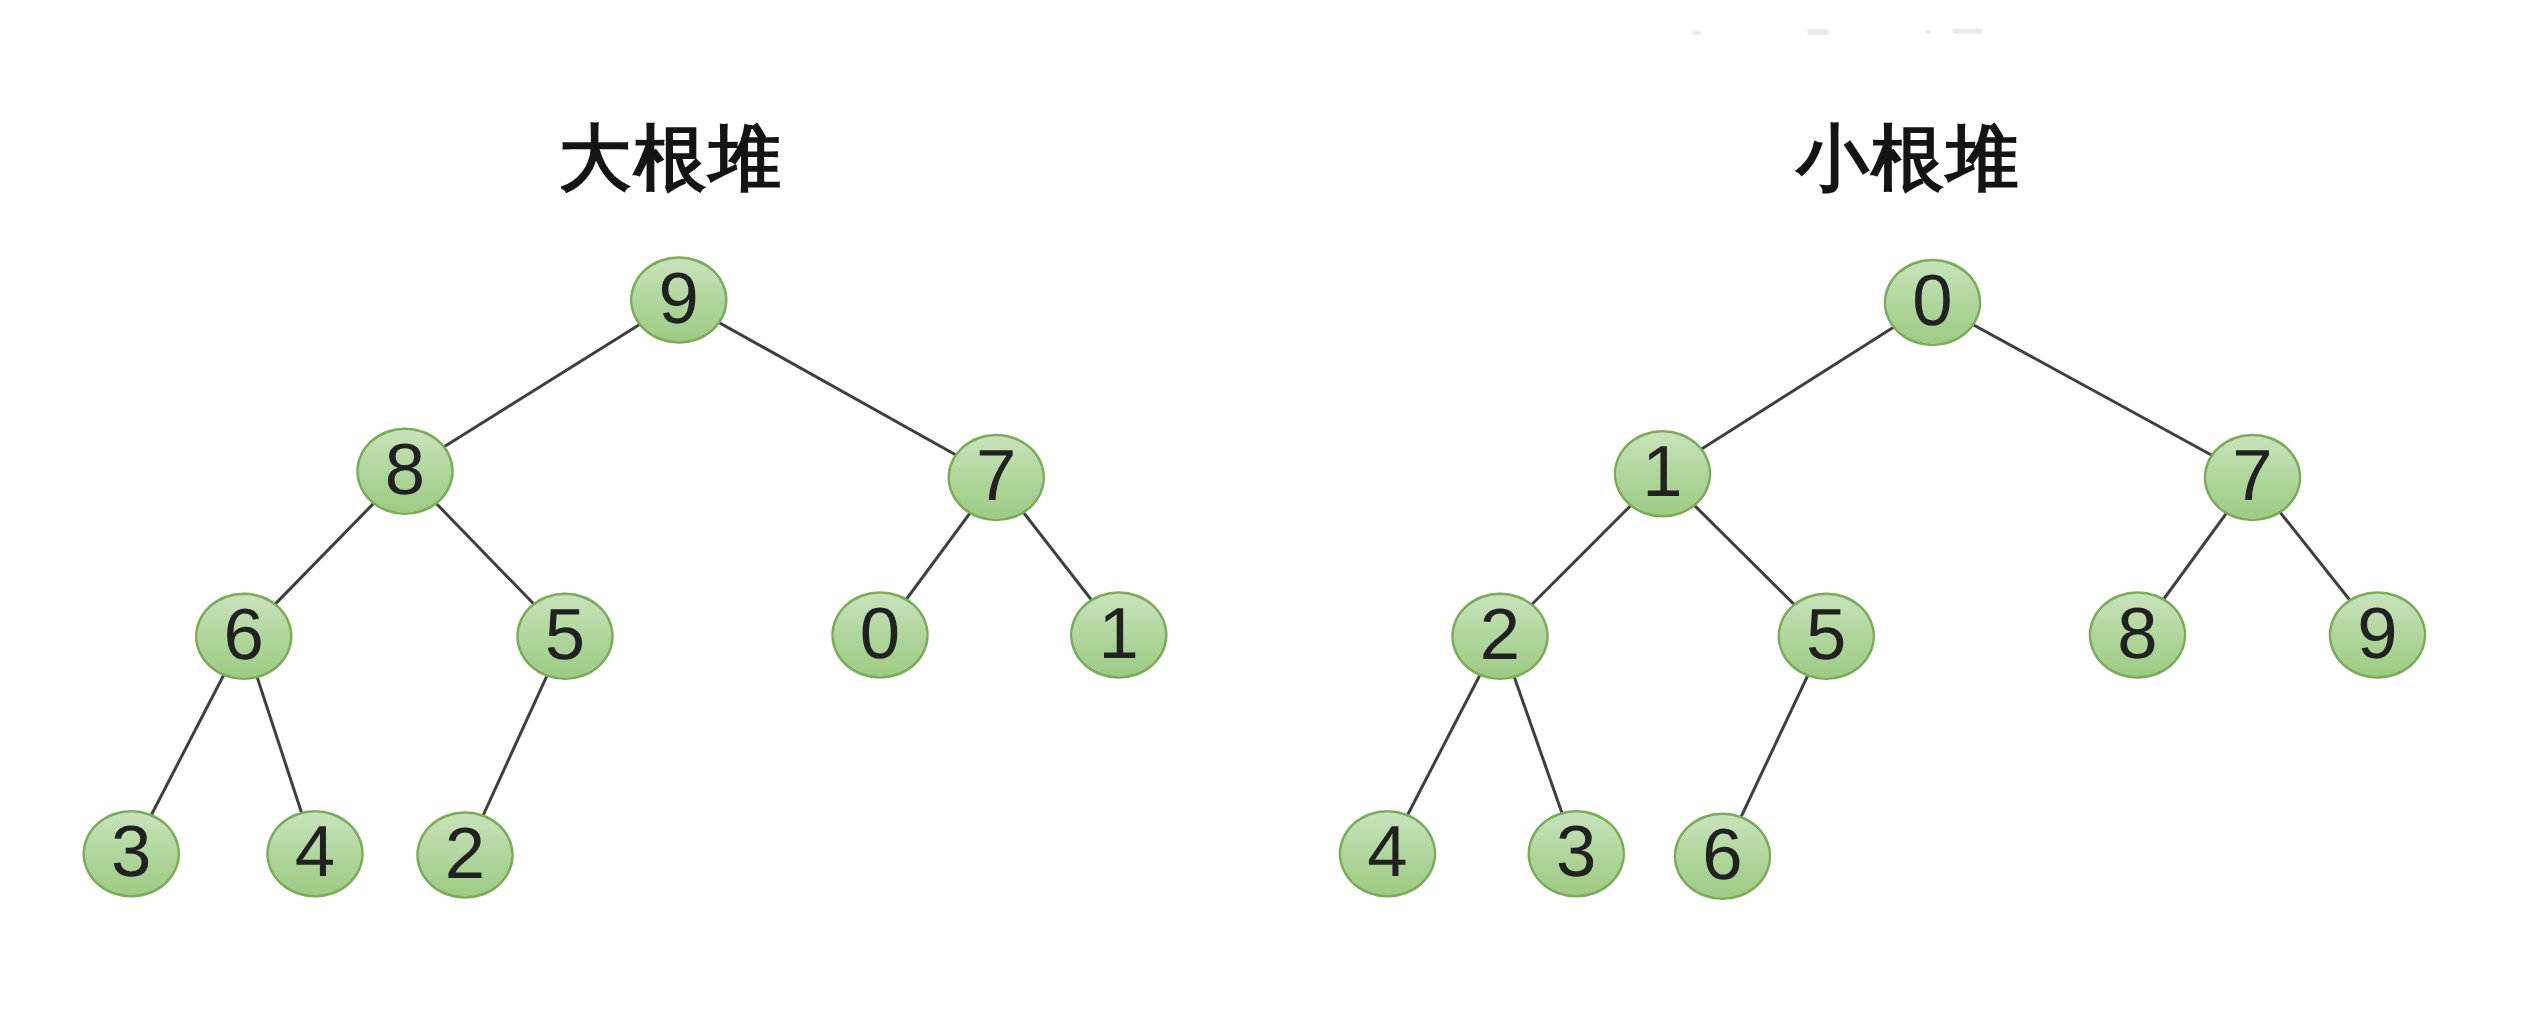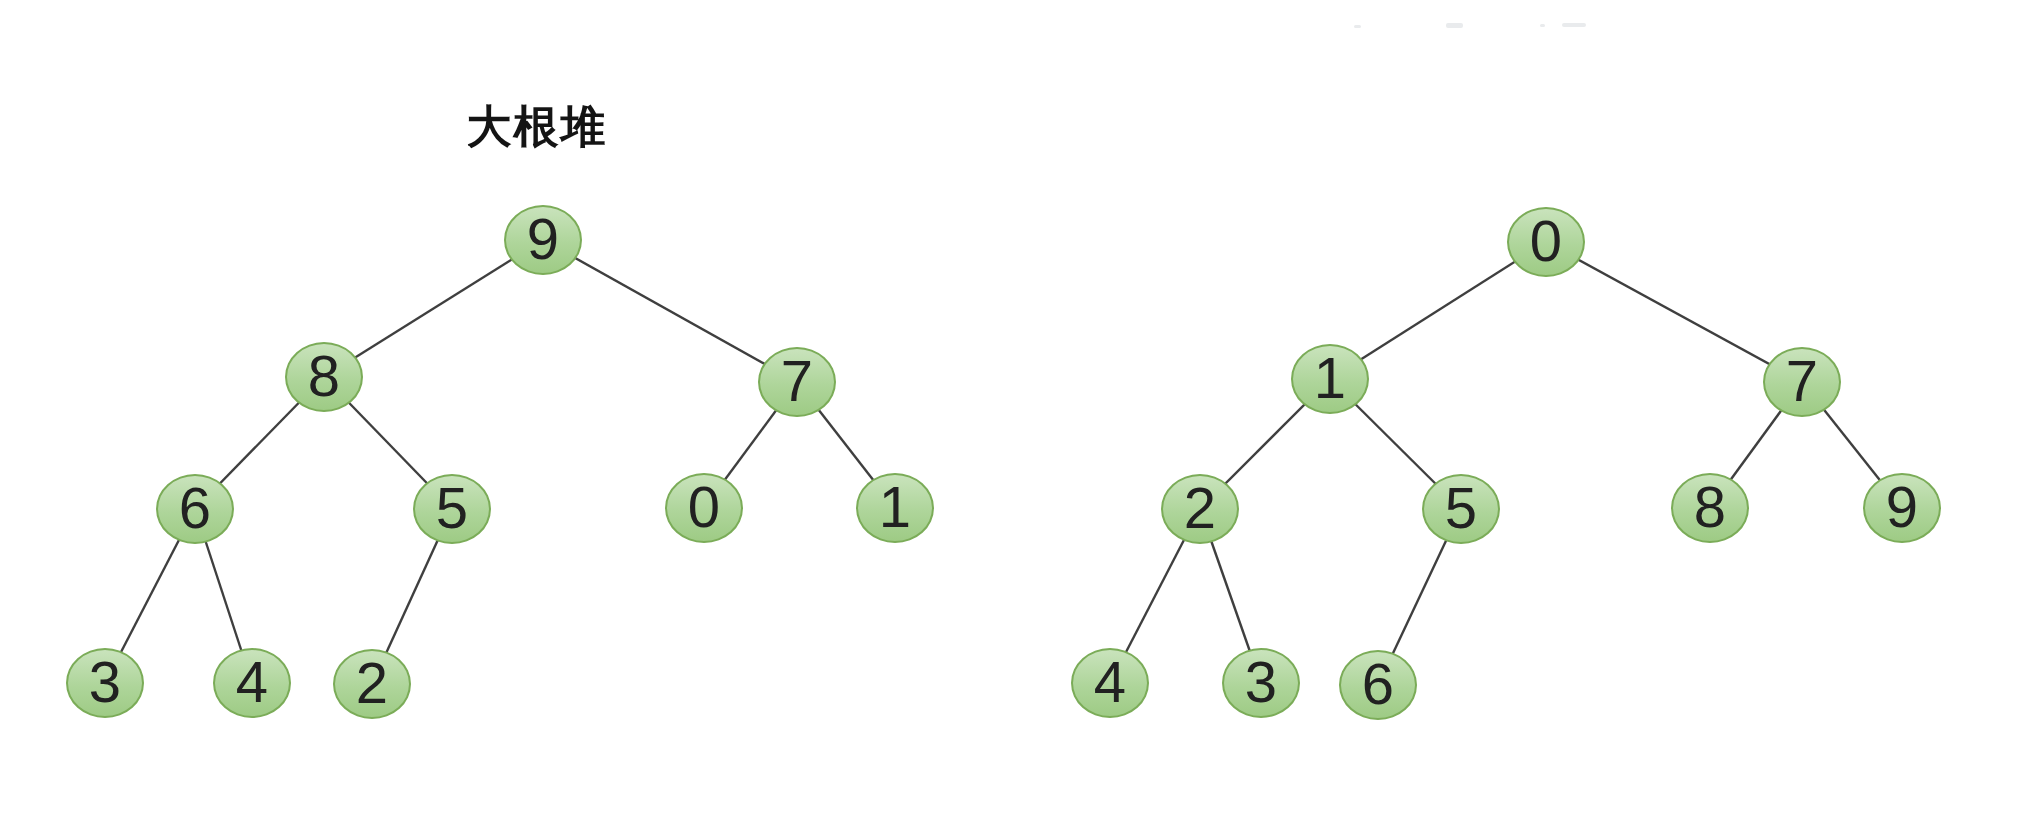--- a/index.html
+++ b/index.html
@@ -10,21 +10,21 @@
     overflow:hidden;
     font-family:"Liberation Sans", sans-serif;
   }
   #edge-layer{
     position:absolute;left:0;top:0;width:2021px;height:816px;
     pointer-events:none;
   }
   .tree-title{
     position:absolute;
     transform:translate(-50%,-50%);
-    font-size:45px;
+    font-size:58px;
     font-weight:700;
     letter-spacing:2px;
     color:#141414;
     white-space:nowrap;
     font-family:Liberation Mono, monospace;
   }
   .node{
     position:absolute;
     box-sizing:border-box;
     border-radius:50%;
@@ -60,20 +60,21 @@
       <line x1="1546" y1="242" x2="1802" y2="382" stroke="#3f3f3f" stroke-width="2.4"></line>
       <line x1="1330" y1="379" x2="1200" y2="509" stroke="#3f3f3f" stroke-width="2.4"></line>
       <line x1="1330" y1="379" x2="1461" y2="509" stroke="#3f3f3f" stroke-width="2.4"></line>
       <line x1="1802" y1="382" x2="1710" y2="508" stroke="#3f3f3f" stroke-width="2.4"></line>
       <line x1="1802" y1="382" x2="1902" y2="508" stroke="#3f3f3f" stroke-width="2.4"></line>
       <line x1="1200" y1="509" x2="1110" y2="683" stroke="#3f3f3f" stroke-width="2.4"></line>
       <line x1="1200" y1="509" x2="1261" y2="683" stroke="#3f3f3f" stroke-width="2.4"></line>
       <line x1="1461" y1="509" x2="1378" y2="685" stroke="#3f3f3f" stroke-width="2.4"></line>
     </svg>
   <div class="tree-title" style="left: 537px; top: 127px; color: rgb(20, 20, 20);">大根堆</div>
+  <div class="tree-title" style="left: 1527px; top: 127px; color: rgb(20, 20, 20);">小根堆</div>
 <div class="node" style="width: 78px; height: 70px; left: 504px; top: 205px; border: 2px solid rgb(123, 172, 88); background: linear-gradient(rgb(201, 227, 188) 0%, rgb(174, 213, 154) 55%, rgb(158, 203, 133) 100%); color: rgb(33, 33, 33);">9</div>
     <div class="node" style="width: 78px; height: 70px; left: 285px; top: 342px; border: 2px solid rgb(123, 172, 88); background: linear-gradient(rgb(201, 227, 188) 0%, rgb(174, 213, 154) 55%, rgb(158, 203, 133) 100%); color: rgb(33, 33, 33);">8</div>
     <div class="node" style="width: 78px; height: 70px; left: 758px; top: 347px; border: 2px solid rgb(123, 172, 88); background: linear-gradient(rgb(201, 227, 188) 0%, rgb(174, 213, 154) 55%, rgb(158, 203, 133) 100%); color: rgb(33, 33, 33);">7</div>
     <div class="node" style="width: 78px; height: 70px; left: 156px; top: 474px; border: 2px solid rgb(123, 172, 88); background: linear-gradient(rgb(201, 227, 188) 0%, rgb(174, 213, 154) 55%, rgb(158, 203, 133) 100%); color: rgb(33, 33, 33);">6</div>
     <div class="node" style="width: 78px; height: 70px; left: 413px; top: 474px; border: 2px solid rgb(123, 172, 88); background: linear-gradient(rgb(201, 227, 188) 0%, rgb(174, 213, 154) 55%, rgb(158, 203, 133) 100%); color: rgb(33, 33, 33);">5</div>
     <div class="node" style="width: 78px; height: 70px; left: 665px; top: 473px; border: 2px solid rgb(123, 172, 88); background: linear-gradient(rgb(201, 227, 188) 0%, rgb(174, 213, 154) 55%, rgb(158, 203, 133) 100%); color: rgb(33, 33, 33);">0</div>
     <div class="node" style="width: 78px; height: 70px; left: 856px; top: 473px; border: 2px solid rgb(123, 172, 88); background: linear-gradient(rgb(201, 227, 188) 0%, rgb(174, 213, 154) 55%, rgb(158, 203, 133) 100%); color: rgb(33, 33, 33);">1</div>
     <div class="node" style="width: 78px; height: 70px; left: 66px; top: 648px; border: 2px solid rgb(123, 172, 88); background: linear-gradient(rgb(201, 227, 188) 0%, rgb(174, 213, 154) 55%, rgb(158, 203, 133) 100%); color: rgb(33, 33, 33);">3</div>
     <div class="node" style="width: 78px; height: 70px; left: 213px; top: 648px; border: 2px solid rgb(123, 172, 88); background: linear-gradient(rgb(201, 227, 188) 0%, rgb(174, 213, 154) 55%, rgb(158, 203, 133) 100%); color: rgb(33, 33, 33);">4</div>
     <div class="node" style="width: 78px; height: 70px; left: 333px; top: 649px; border: 2px solid rgb(123, 172, 88); background: linear-gradient(rgb(201, 227, 188) 0%, rgb(174, 213, 154) 55%, rgb(158, 203, 133) 100%); color: rgb(33, 33, 33);">2</div>

